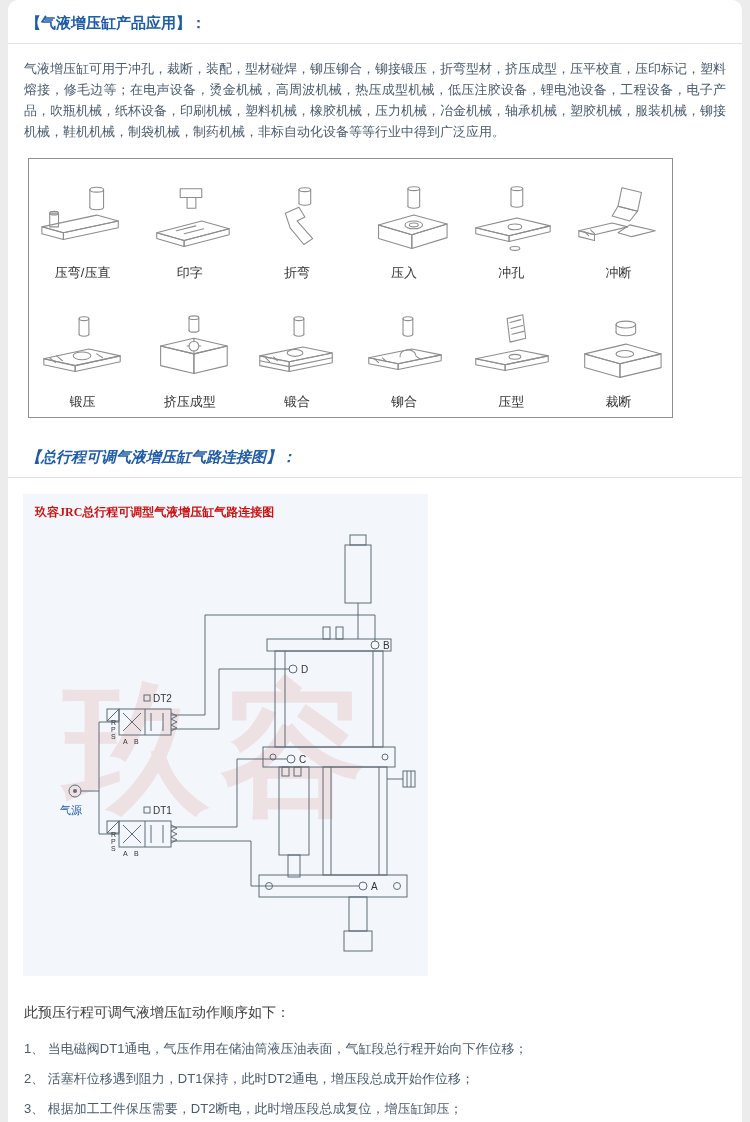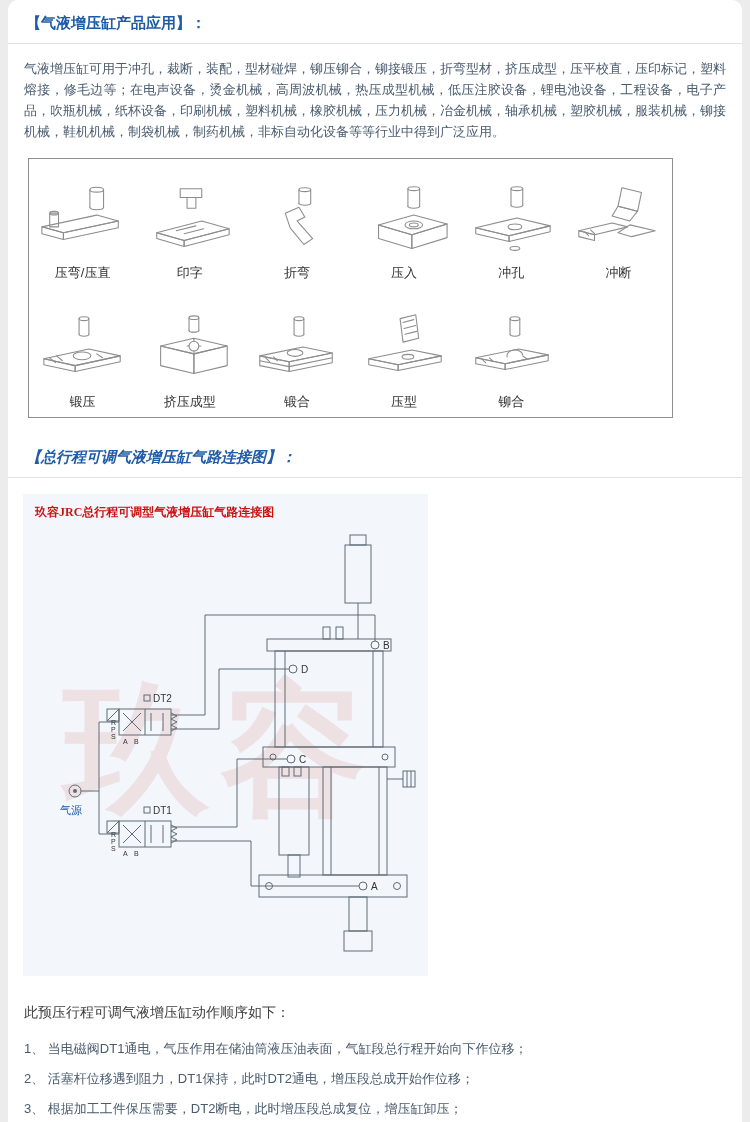--- a/index.html
+++ b/index.html
@@ -163,49 +163,62 @@
         <line x1="10" y1="49" x2="40" y2="55"></line>
           <line x1="40" y1="55" x2="84" y2="46"></line>
         <line x1="16" y1="46" x2="20" y2="50"></line>
           <line x1="24" y1="45" x2="28" y2="49"></line>
       </svg>
       <div class="cell-label">锻合</div>
     </div>
 
     <div class="cell">
       <svg viewBox="0 0 96 74">
-        <polygon points="44,6 60,2 63,26 47,30"></polygon>
-        <line x1="47" y1="10" x2="58" y2="7"></line>
-          <line x1="48" y1="16" x2="60" y2="13"></line>
-          <line x1="49" y1="22" x2="61" y2="19"></line>
-        <polygon points="12,47 56,38 86,44 42,53"></polygon>
-          <polygon points="12,47 42,53 42,59 12,53"></polygon>
-          <polygon points="42,53 86,44 86,50 42,59"></polygon>
-        <ellipse cx="52" cy="45" rx="6" ry="2.5"></ellipse>
-      </svg>
-      <div class="cell-label">压型</div>
-    </div>
-
-    <div class="cell">
-      <svg viewBox="0 0 96 74">
         <ellipse cx="52" cy="6" rx="5" ry="2"></ellipse>
           <line x1="47" y1="6" x2="47" y2="22"></line>
           <line x1="57" y1="6" x2="57" y2="22"></line>
           <path d="M47,22 a5,2 0 0,0 10,0"></path>
         <path d="M44,45 a8,6 0 0,1 16,-2"></path>
         <polygon points="12,46 56,37 86,43 42,52"></polygon>
           <polygon points="12,46 42,52 42,58 12,52"></polygon>
           <polygon points="42,52 86,43 86,49 42,58"></polygon>
         <line x1="18" y1="47" x2="22" y2="51"></line>
           <line x1="26" y1="46" x2="30" y2="50"></line>
           <line x1="60" y1="44" x2="64" y2="47"></line>
       </svg>
       <div class="cell-label">铆合</div>
     </div>
 
+    <div class="cell">
+      <svg viewBox="0 0 96 74">
+        <polygon points="44,6 60,2 63,26 47,30"></polygon>
+        <line x1="47" y1="10" x2="58" y2="7"></line>
+          <line x1="48" y1="16" x2="60" y2="13"></line>
+          <line x1="49" y1="22" x2="61" y2="19"></line>
+        <polygon points="12,47 56,38 86,44 42,53"></polygon>
+          <polygon points="12,47 42,53 42,59 12,53"></polygon>
+          <polygon points="42,53 86,44 86,50 42,59"></polygon>
+        <ellipse cx="52" cy="45" rx="6" ry="2.5"></ellipse>
+      </svg>
+      <div class="cell-label">压型</div>
+    </div>
+
+    <div class="cell">
+      <svg viewBox="0 0 96 74">
+        <ellipse cx="56" cy="12" rx="10" ry="3.5"></ellipse>
+          <line x1="46" y1="12" x2="46" y2="20"></line>
+          <line x1="66" y1="12" x2="66" y2="20"></line>
+          <path d="M46,20 a10,3.5 0 0,0 20,0"></path>
+        <polygon points="14,42 56,32 92,42 50,52"></polygon>
+          <polygon points="14,42 50,52 50,66 14,56"></polygon>
+          <polygon points="50,52 92,42 92,56 50,66"></polygon>
+        <ellipse cx="55" cy="42" rx="9" ry="3.5"></ellipse>
+      </svg>
+      <div class="cell-label">裁断</div>
+    </div>
 
   </div>
 
   <div class="section-header" style="margin-top:16px;font-style:italic;">
     <span class="section-title">【总行程可调气液增压缸气路连接图】：</span>
   </div>
 
   <div class="diagram-box">
     <div class="watermark">玖容</div>
     <div class="diagram-title">玖容JRC总行程可调型气液增压缸气路连接图</div>

